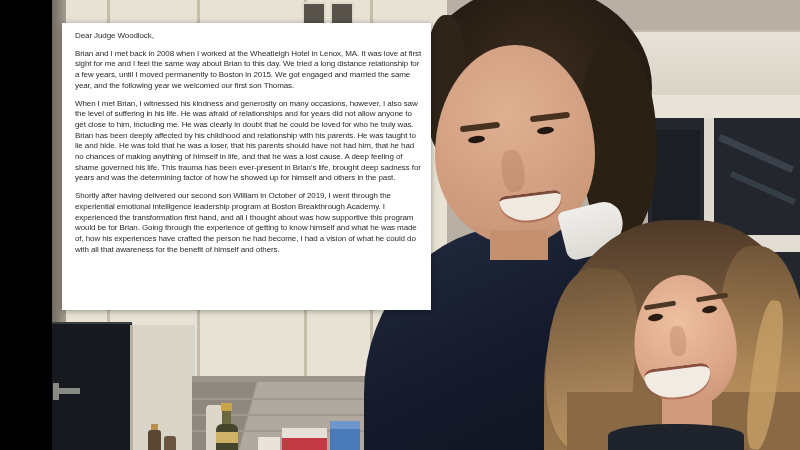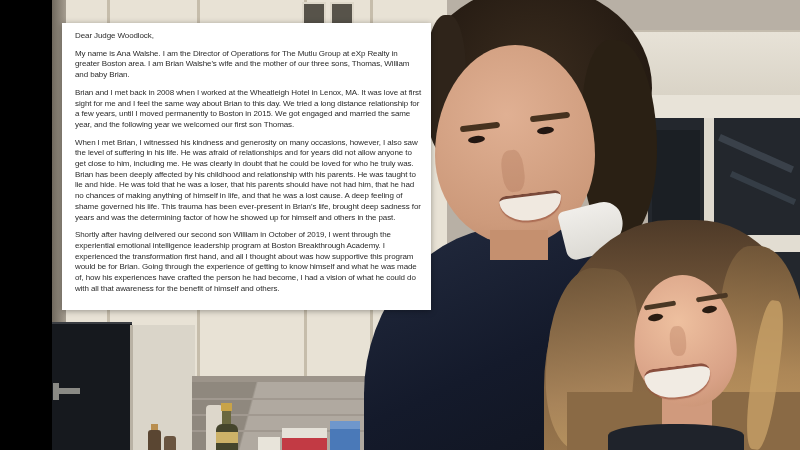--- a/index.html
+++ b/index.html
@@ -91,19 +91,18 @@
     <div class="s" style="left:644px;top:295px;width:32px;height:5px;background:#4a3724;border-radius:3px;transform:rotate(-9deg);"></div>
     <div class="s" style="left:596px;top:314px;width:15px;height:7px;background:#2a1c12;border-radius:50%;transform:rotate(-9deg);"></div>
     <div class="s" style="left:650px;top:306px;width:15px;height:7px;background:#2a1c12;border-radius:50%;transform:rotate(-9deg);"></div>
     <div class="s" style="left:618px;top:326px;width:16px;height:30px;background:rgba(165,105,75,.28);border-radius:40%;transform:rotate(-5deg);"></div>
     <div class="s" style="left:593px;top:366px;width:66px;height:28px;background:#f1ebe3;border-top:3px solid #8a4f3e;box-shadow:0 2px 1px rgba(150,80,60,.6);border-radius:10px 10px 30px 30px / 8px 8px 22px 22px;transform:rotate(-7deg);"></div>
     <div class="s" style="left:556px;top:424px;width:136px;height:26px;background:#1f232b;border-radius:45% 45% 0 0;"></div>
   </div>
 
   <div class="letter">
     <p>Dear Judge Woodlock,</p>
-    <p>My name is Ana Walshe. I am the Director of Operations for The Mutlu Group at eXp Realty in greater Boston area. I am Brian Walshe's wife and the mother of our three sons, Thomas, William and baby Brian.</p>
     <p>Brian and I met back in 2008 when I worked at the Wheatleigh Hotel in Lenox, MA. It was love at first sight for me and I feel the same way about Brian to this day. We tried a long distance relationship for a few years, until I moved permanently to Boston in 2015. We got engaged and married the same year, and the following year we welcomed our first son Thomas.</p>
     <p>When I met Brian, I witnessed his kindness and generosity on many occasions, however, I also saw the level of suffering in his life. He was afraid of relationships and for years did not allow anyone to get close to him, including me. He was clearly in doubt that he could be loved for who he truly was. Brian has been deeply affected by his childhood and relationship with his parents. He was taught to lie and hide. He was told that he was a loser, that his parents should have not had him, that he had no chances of making anything of himself in life, and that he was a lost cause. A deep feeling of shame governed his life. This trauma has been ever-present in Brian's life, brought deep sadness for years and was the determining factor of how he showed up for himself and others in the past.</p>
     <p>Shortly after having delivered our second son William in October of 2019, I went through the experiential emotional intelligence leadership program at Boston Breakthrough Academy. I experienced the transformation first hand, and all I thought about was how supportive this program would be for Brian. Going through the experience of getting to know himself and what he was made of, how his experiences have crafted the person he had become, I had a vision of what he could do with all that awareness for the benefit of himself and others.</p>
   </div>
 
 </div>
 
 </body></html>

